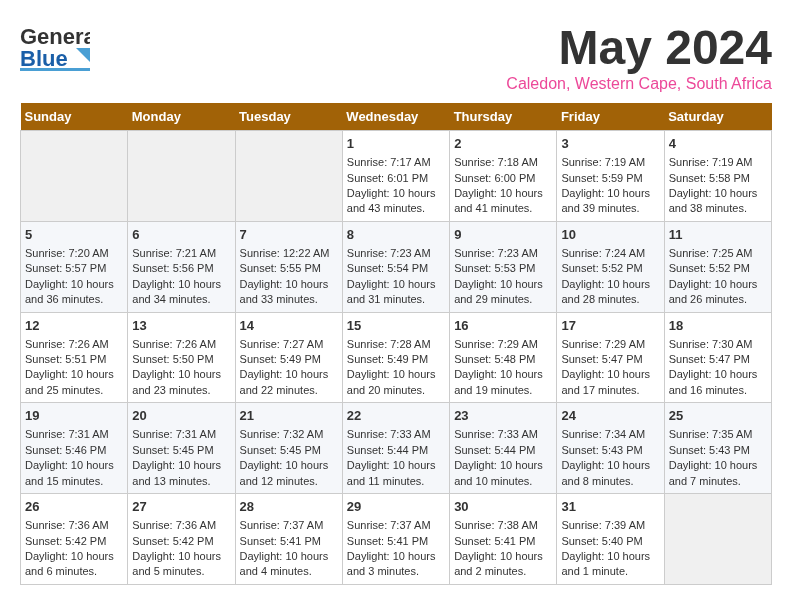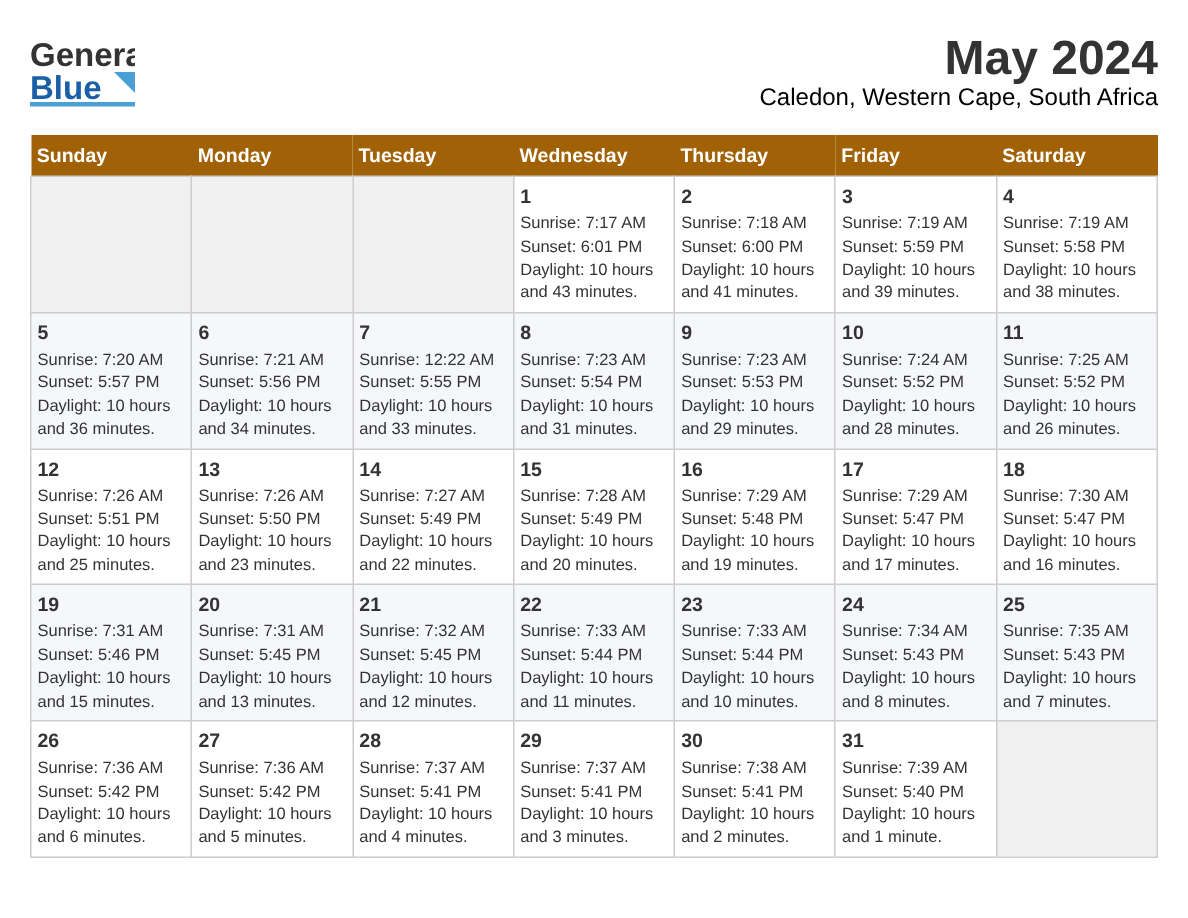--- a/index.html
+++ b/index.html
@@ -13,27 +13,27 @@
     .header-section {
       display: flex;
       justify-content: space-between;
       align-items: flex-start;
       margin-bottom: 10px;
     }
     .title-section {
       text-align: right;
     }
     .month-year {
-      font-size: 32px;
+      font-size: 48px;
       font-weight: bold;
       color: #333;
     }
     .location {
       font-size: 16px;
-      color: #000000;
+      color: #ec4899;
       font-weight: 500;
     }
     table {
       width: 100%;
       border-collapse: collapse;
       font-size: 11px;
     }
     thead tr th {
       background-color: #a16207;
       color: white;

